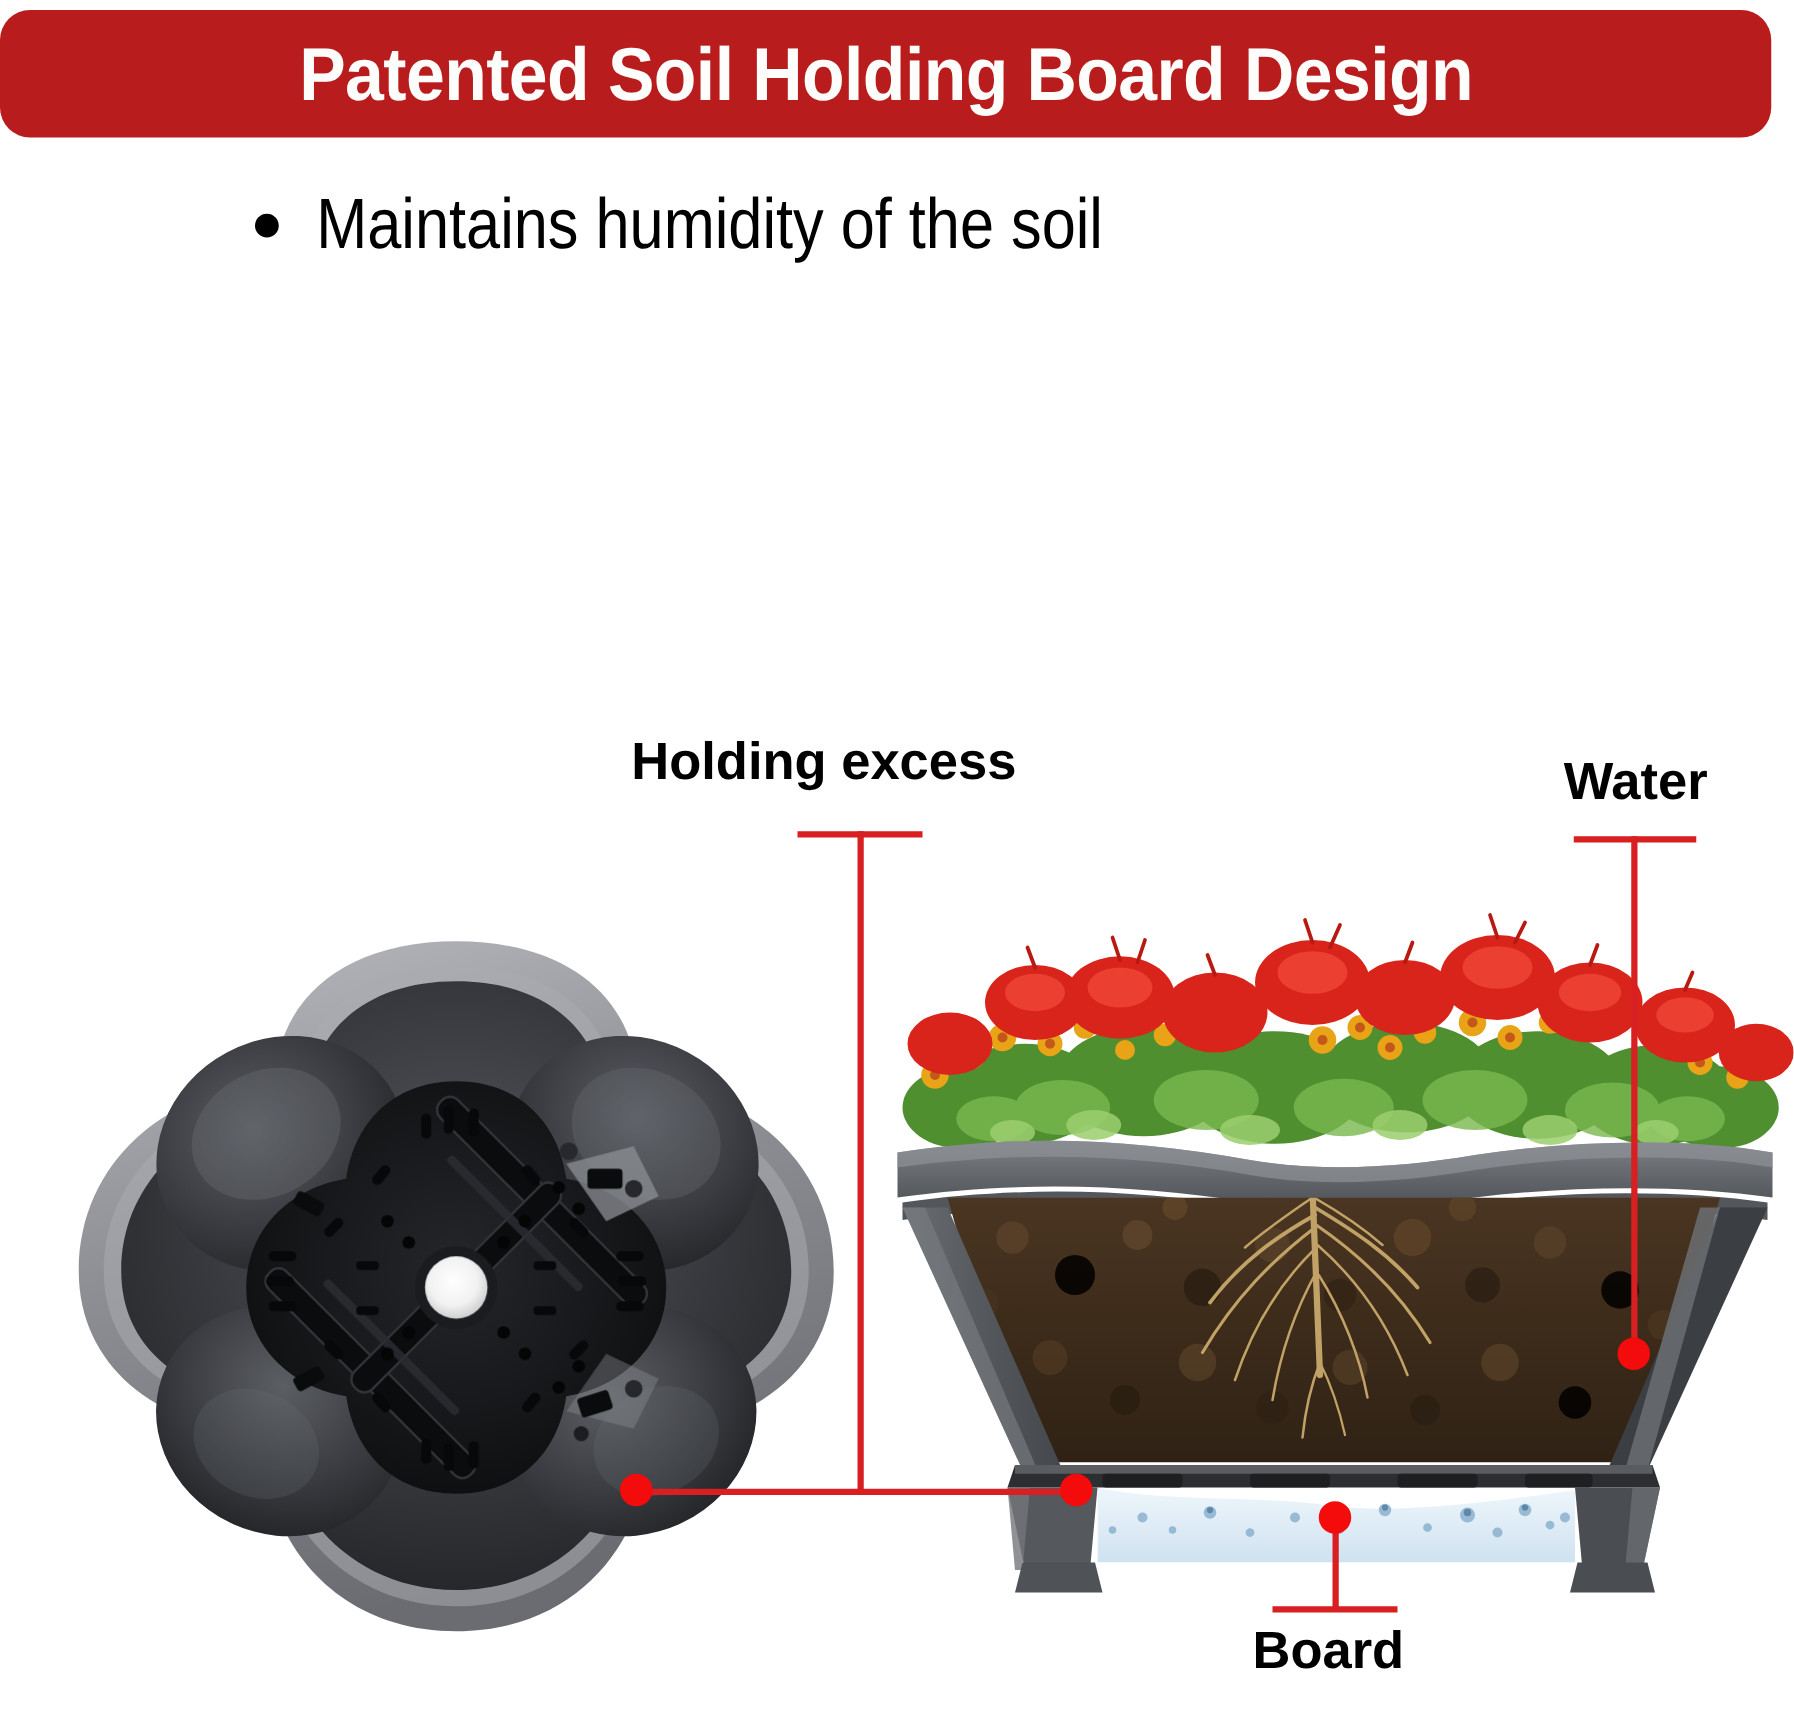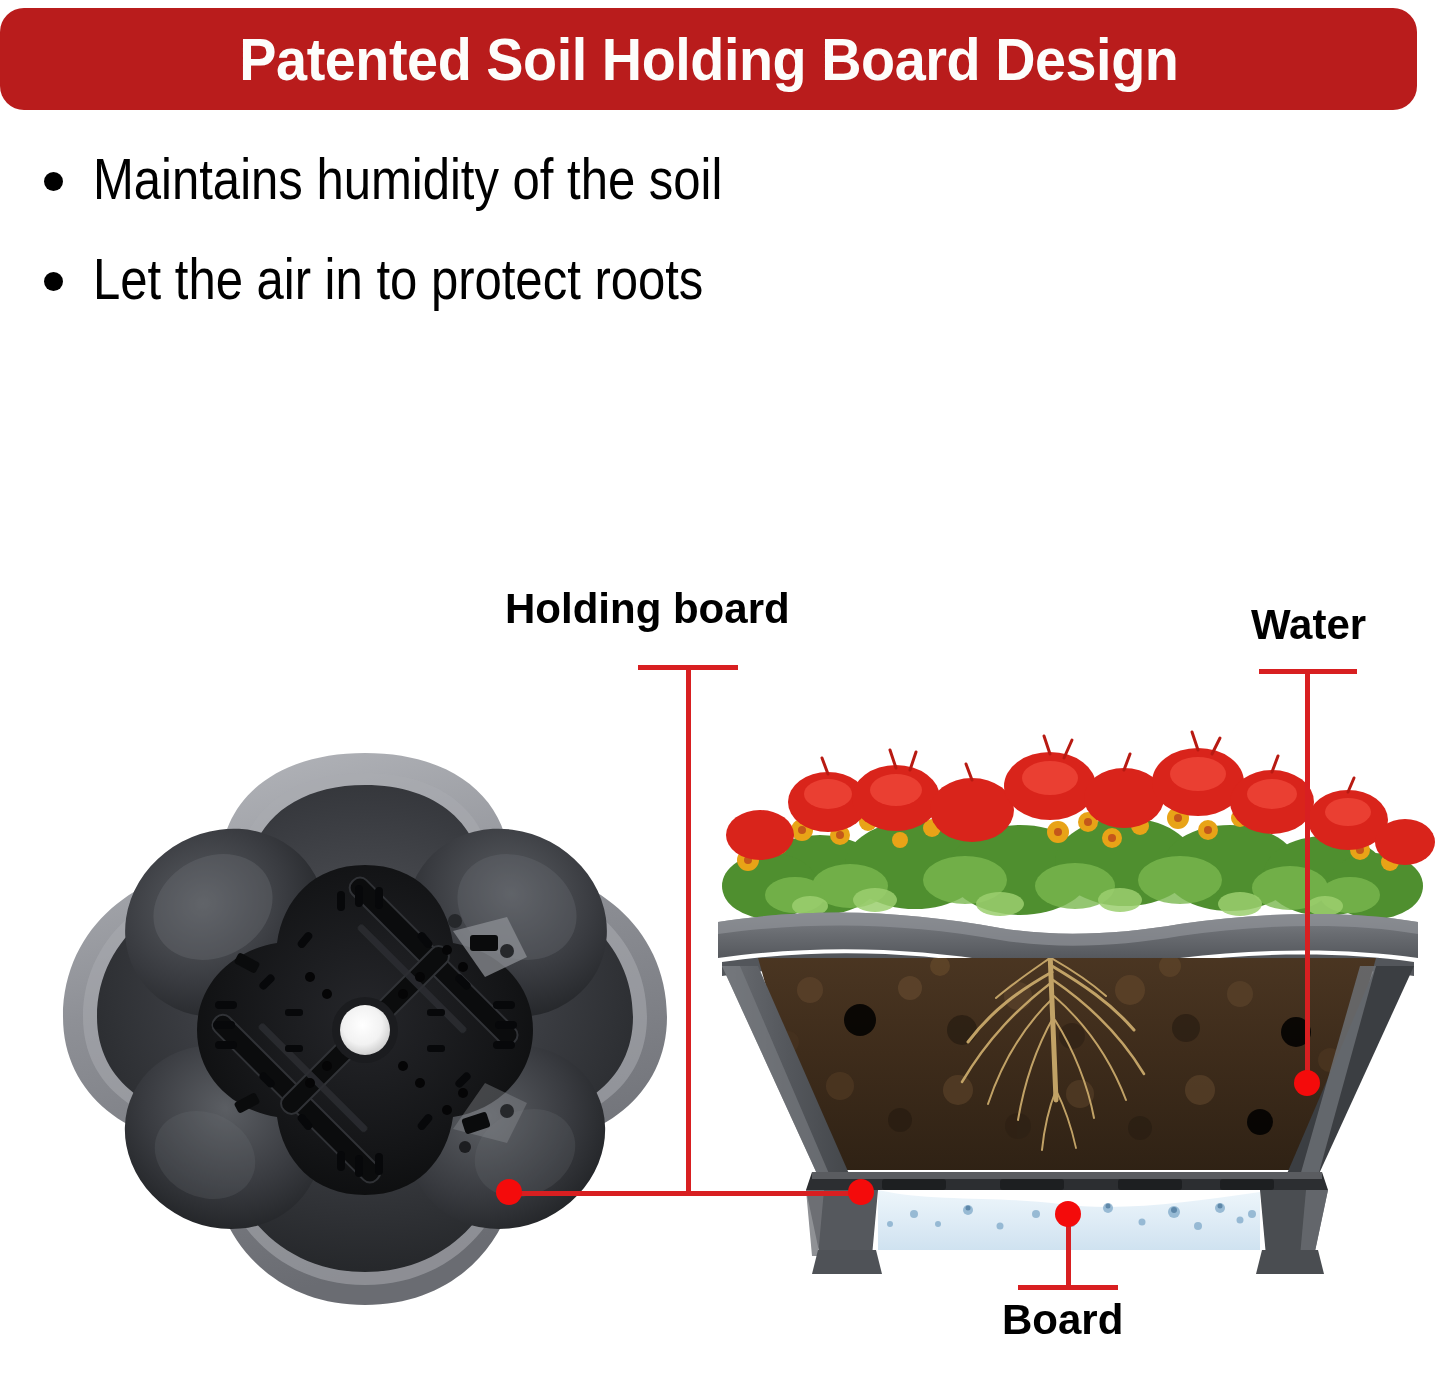--- a/index.html
+++ b/index.html
@@ -10,21 +10,21 @@
   #banner{position:absolute;left:0;top:8px;width:1417px;height:102px;
           background:#b91c1c;border-radius:24px;
           display:flex;align-items:center;justify-content:center;}
   #banner-title{color:#fdfdfb;font-size:60px;font-weight:bold;
                 font-stretch:condensed;transform:scaleX(.93);
                 letter-spacing:-.5px;white-space:nowrap;
                 font-family:"Liberation Sans Narrow","Liberation Sans",sans-serif;}
 
   
   #bullets{position:absolute;left:44px;top:150px;width:1100px;}
-  .bullet-row{display:flex;align-items:baseline;margin-bottom:40px;}
+  .bullet-row{display:flex;align-items:baseline;margin-bottom:40px;justify-content:center;}
   .bullet-dot{width:19px;height:19px;border-radius:50%;background:#000;
               flex:0 0 auto;margin-right:30px;position:relative;top:-8px;}
   .bullet-text{font-size:57px;color:#000;line-height:1.05;
                transform:scaleX(.86);transform-origin:left center;
                white-space:nowrap;
                font-family:"Liberation Sans Narrow","Liberation Sans",sans-serif;}
 
   
   .callout-label{position:absolute;font-weight:bold;color:#000;
                  font-size:42px;white-space:nowrap;}
@@ -68,24 +68,20 @@
 <body>
 
 <div id="banner">
   <div id="banner-title">Patented Soil Holding Board Design</div>
 </div>
 
 <div id="bullets">
   <div class="bullet-row">
     <span class="bullet-dot"></span>
     <span class="bullet-text">Maintains humidity of the soil</span>
-  </div>
-  <div class="bullet-row">
-    <span class="bullet-dot"></span>
-    <span class="bullet-text">Let the air in to protect roots</span>
   </div>
 </div>
 
 <div id="left-planter">
 <svg width="620" height="630" viewBox="0 0 620 630" xmlns="http://www.w3.org/2000/svg">
   <defs>
     <radialGradient id="bowlG" cx="50%" cy="40%" r="62%">
       <stop offset="0%" stop-color="#56585d"></stop>
       <stop offset="55%" stop-color="#3a3c41"></stop>
       <stop offset="100%" stop-color="#242629"></stop>
@@ -471,21 +467,21 @@
     <path d="M106,500 L178,500 L172,566 L120,566 Z" fill="#55585d"></path>
     <path d="M106,500 L124,500 L118,566 L112,566 Z" fill="#73767b" opacity="0.8"></path>
     <path d="M560,500 L628,500 L614,566 L566,566 Z" fill="#4a4d51"></path>
     <path d="M606,500 L628,500 L614,566 L600,566 Z" fill="#6e7176" opacity="0.7"></path>
     <path d="M118,560 L176,560 L182,584 L112,584 Z" fill="#4f5257"></path>
     <path d="M562,560 L618,560 L624,584 L556,584 Z" fill="#4a4d51"></path>
   </g>
 </svg>
 </div>
 
-<div class="callout-label" id="label-holding-board">Holding board</div>
+<div class="callout-label" id="label-holding-board">Holding excess</div>
 <div class="callout-label" id="label-soil">Water</div>
 <div class="callout-label" id="label-water">Board</div>
 
 <div class="leader leader-h" id="hb-tbar"></div>
 <div class="leader leader-v" id="hb-vert"></div>
 <div class="leader leader-h" id="hb-horiz"></div>
 <div class="leader-dot" id="hb-dot-left"></div>
 <div class="leader-dot" id="hb-dot-right"></div>
 
 <div class="leader leader-h" id="soil-tbar"></div>

